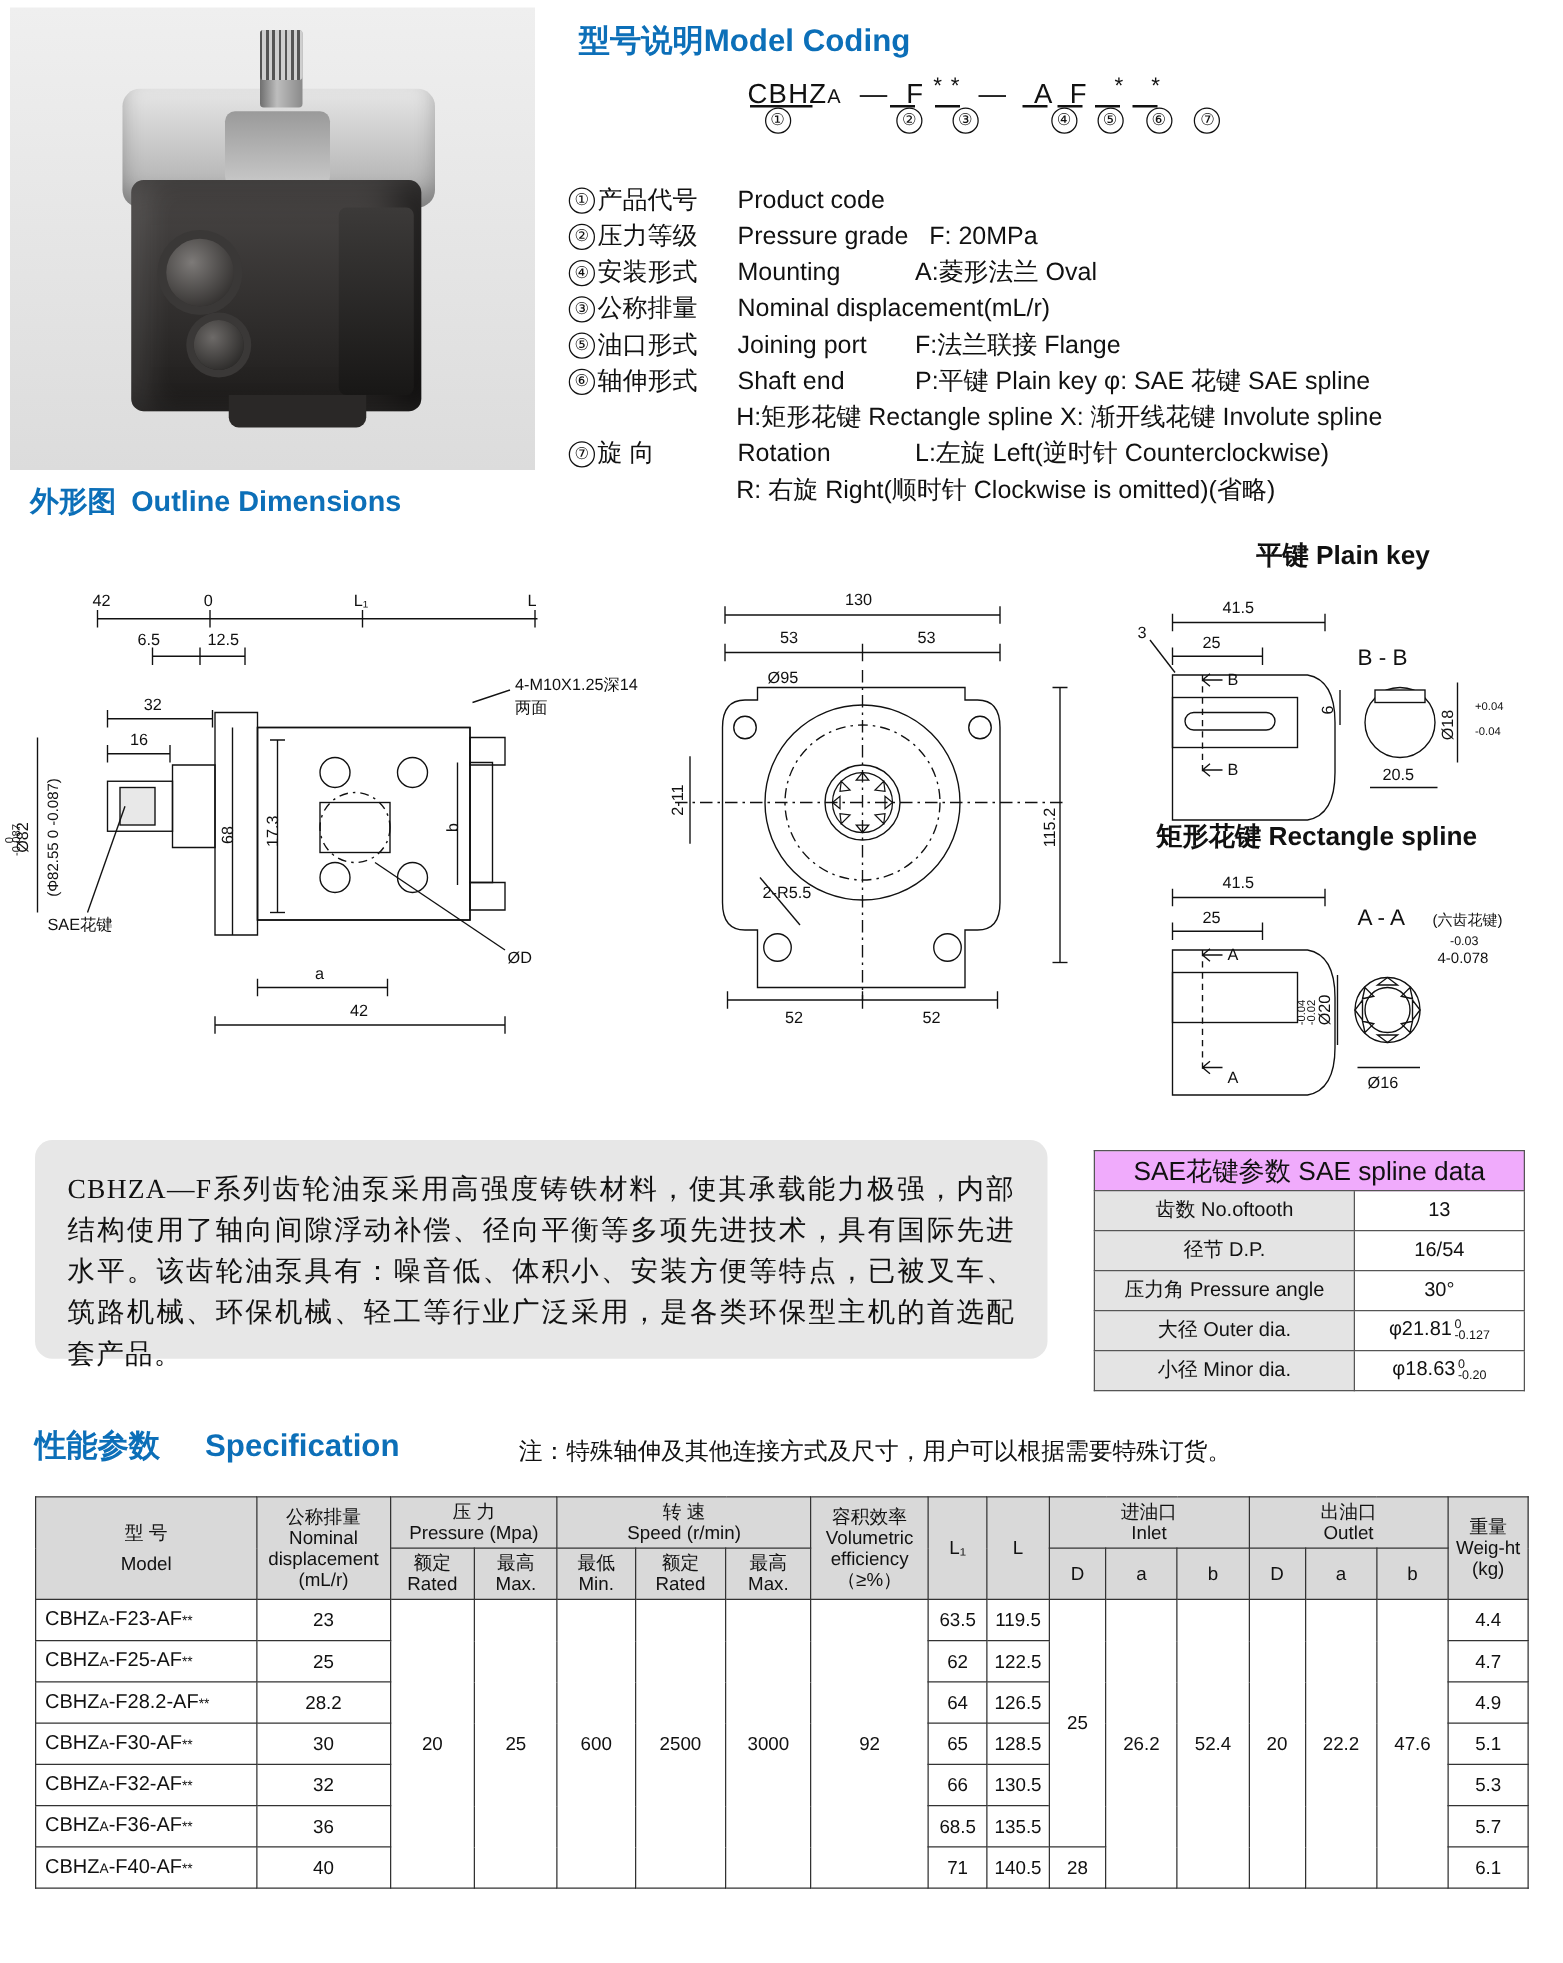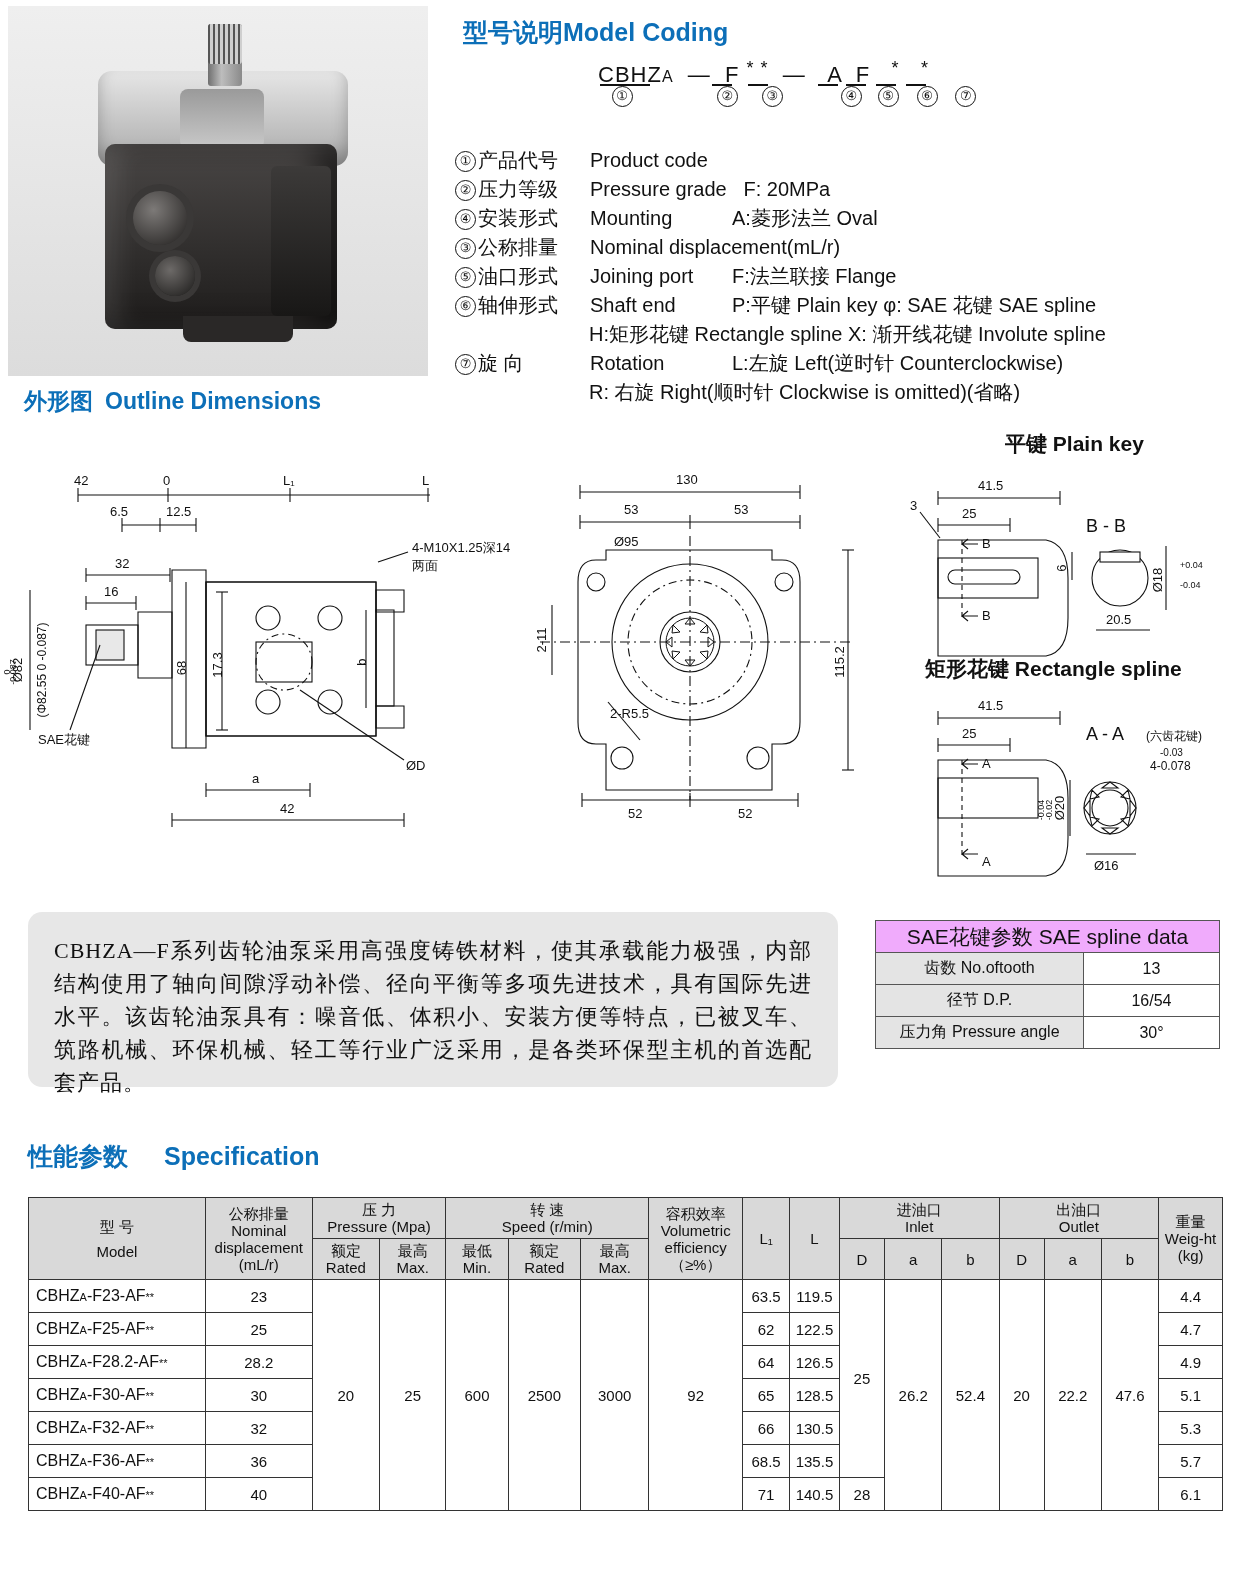--- a/index.html
+++ b/index.html
@@ -379,26 +379,39 @@
       <td>13</td>
     </tr>
     <tr>
       <td class="lbl">径节 D.P.</td>
       <td>16/54</td>
     </tr>
     <tr>
       <td class="lbl">压力角 Pressure angle</td>
       <td>30°</td>
     </tr>
+    <tr>
+      <td class="lbl">大径 Outer dia.</td>
+      <td>
+        <span>φ21.81</span><span class="tol"><span>0</span><br><span>-0.127</span></span>
+      </td>
+    </tr>
+    <tr>
+      <td class="lbl">小径 Minor dia.</td>
+      <td>
+        <span>φ18.63</span><span class="tol"><span>0</span><br><span>-0.20</span></span>
+      </td>
+    </tr>
   </tbody>
     </table>
 
   <div class="spec-title">
     <span>性能参数</span><span class="en">Specification</span>
   </div>
+  <div class="spec-note">注：特殊轴伸及其他连接方式及尺寸，用户可以根据需要特殊订货。</div>
 
   <table class="mtbl">
     <tbody>
         <tr class="head">
       <td rowspan="2" style="width:190px">
         <div>型  号</div>
         <div style="height:8px"></div>
         <div>Model</div>
       </td>
       <td rowspan="2" style="width:104px">

